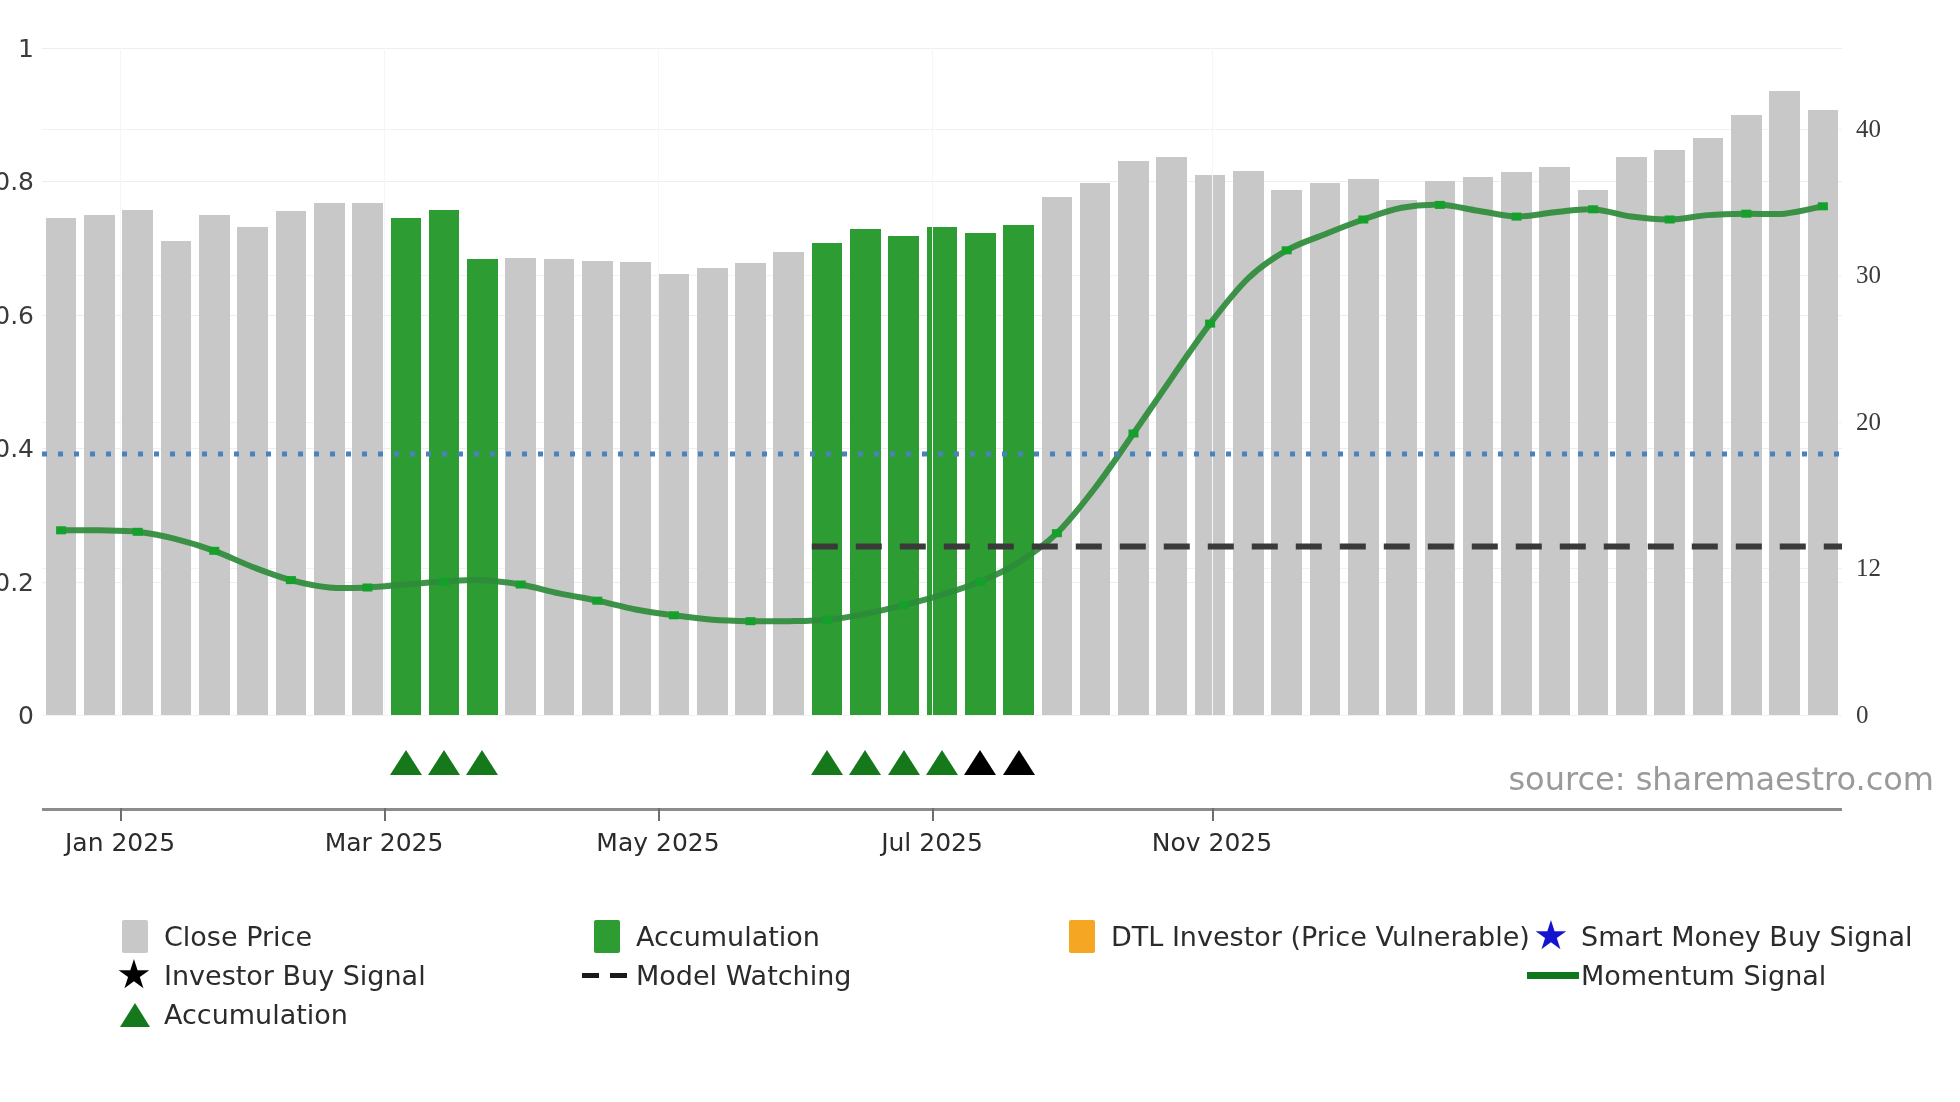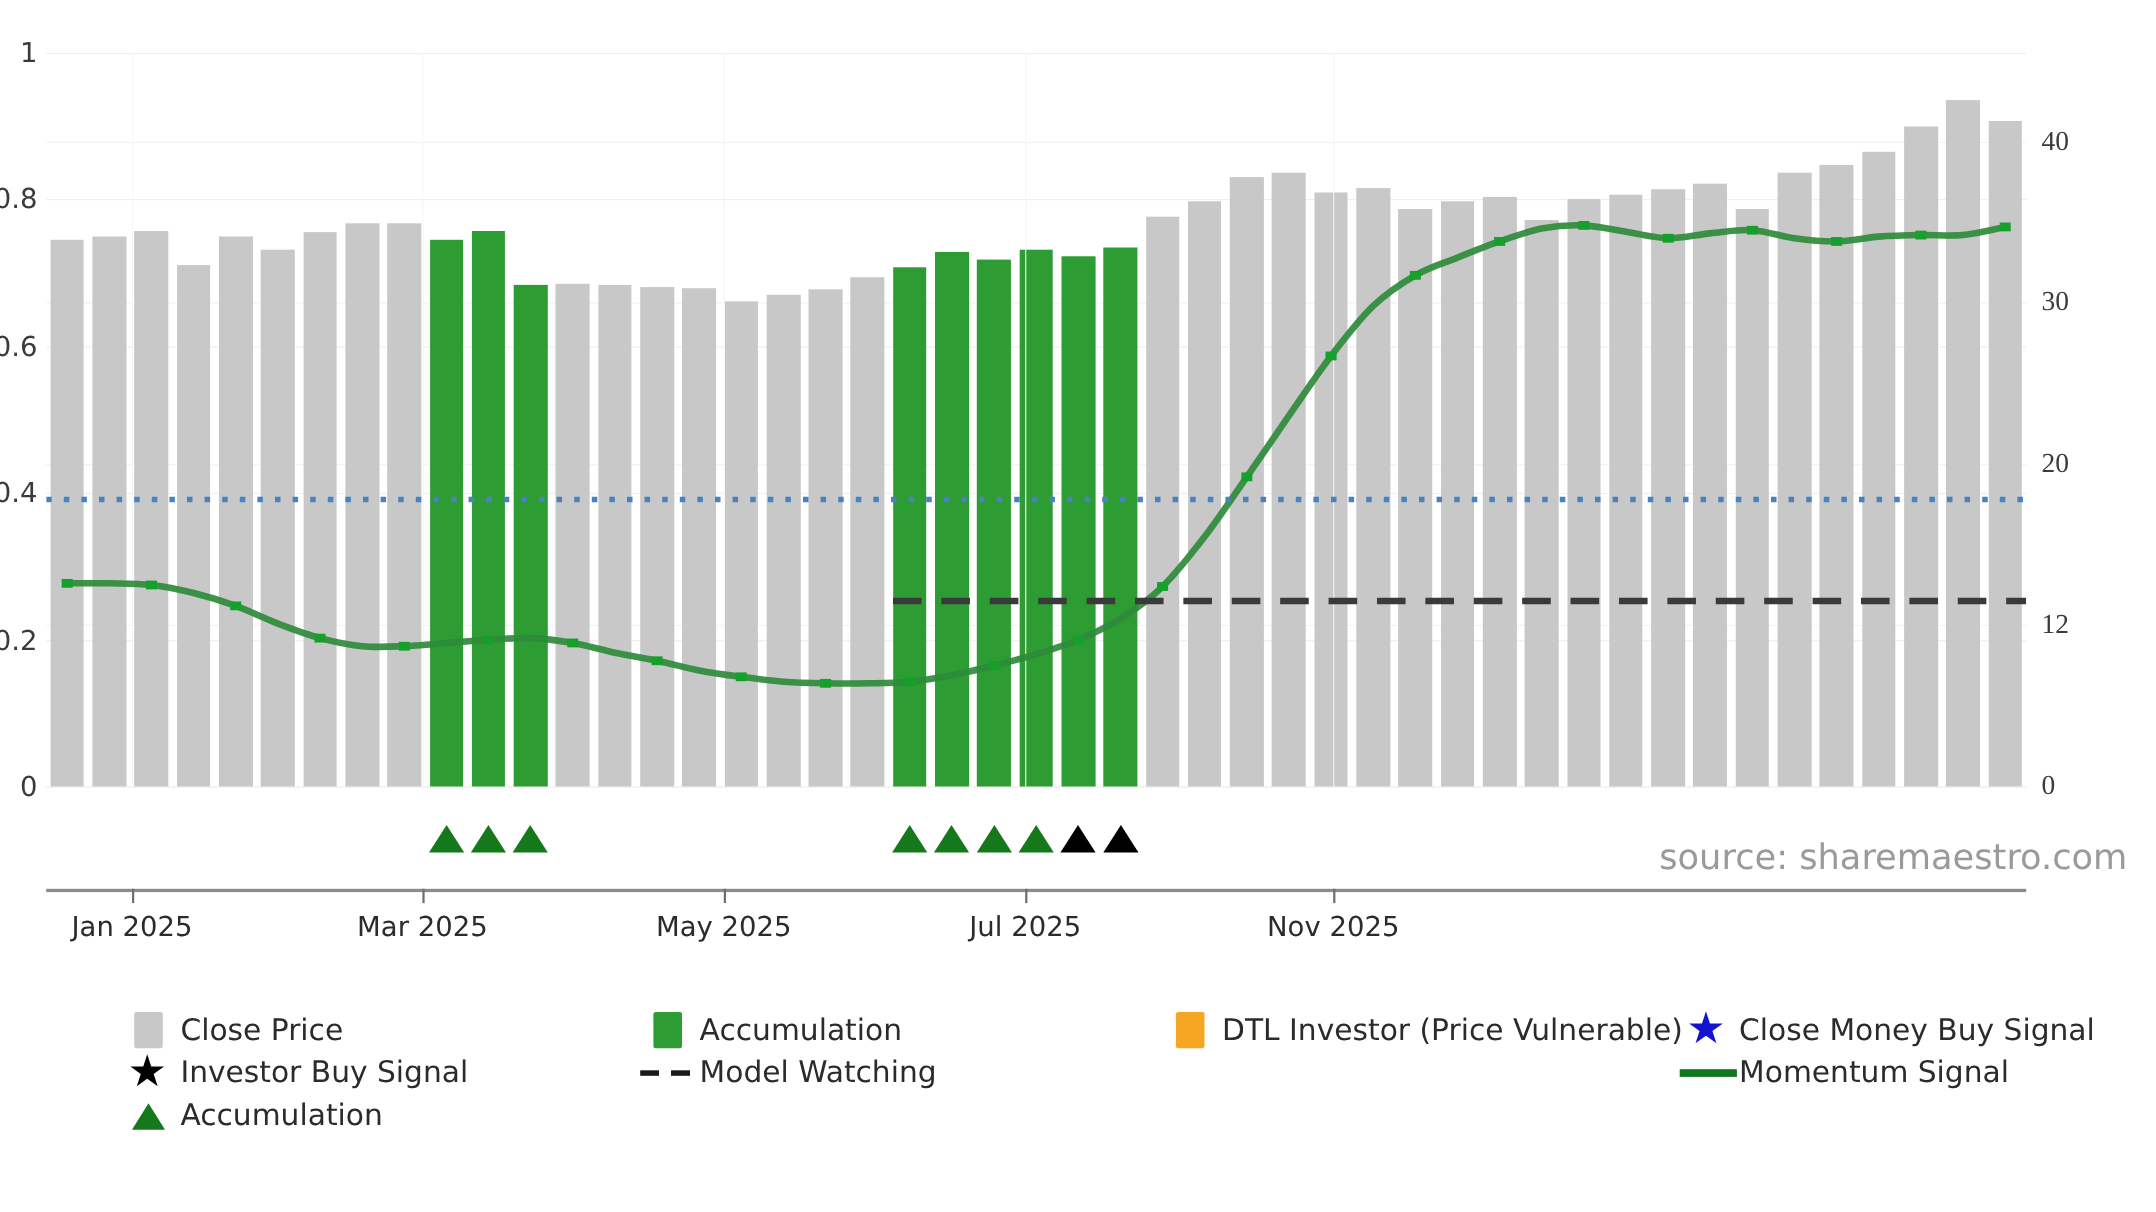--- a/index.html
+++ b/index.html
@@ -216,21 +216,21 @@
       <div class="lg-item" style="left: 1055px; top: 0px;">
         <span class="sw">
           <span class="sw-rect" style="background: rgb(245, 166, 35);"></span>
         </span>
         <span class="lg-text">DTL Investor (Price Vulnerable)</span>
       </div>
       <div class="lg-item" style="left: 1525px; top: 0px;">
         <span class="sw">
           <span class="sw-star" style="color: rgb(20, 20, 208);">★</span>
         </span>
-        <span class="lg-text">Close Money Buy Signal</span>
+        <span class="lg-text">Smart Money Buy Signal</span>
       </div>
       <div class="lg-item" style="left: 108px; top: 39px;">
         <span class="sw">
           <span class="sw-star" style="color: rgb(0, 0, 0);">★</span>
         </span>
         <span class="lg-text">Investor Buy Signal</span>
       </div>
       <div class="lg-item" style="left: 580px; top: 39px;">
         <span class="sw">
           <span class="sw-dash" style="background: repeating-linear-gradient(to right, rgb(26, 26, 26) 0px, rgb(26, 26, 26) 17px, transparent 17px, transparent 28px);"></span>

